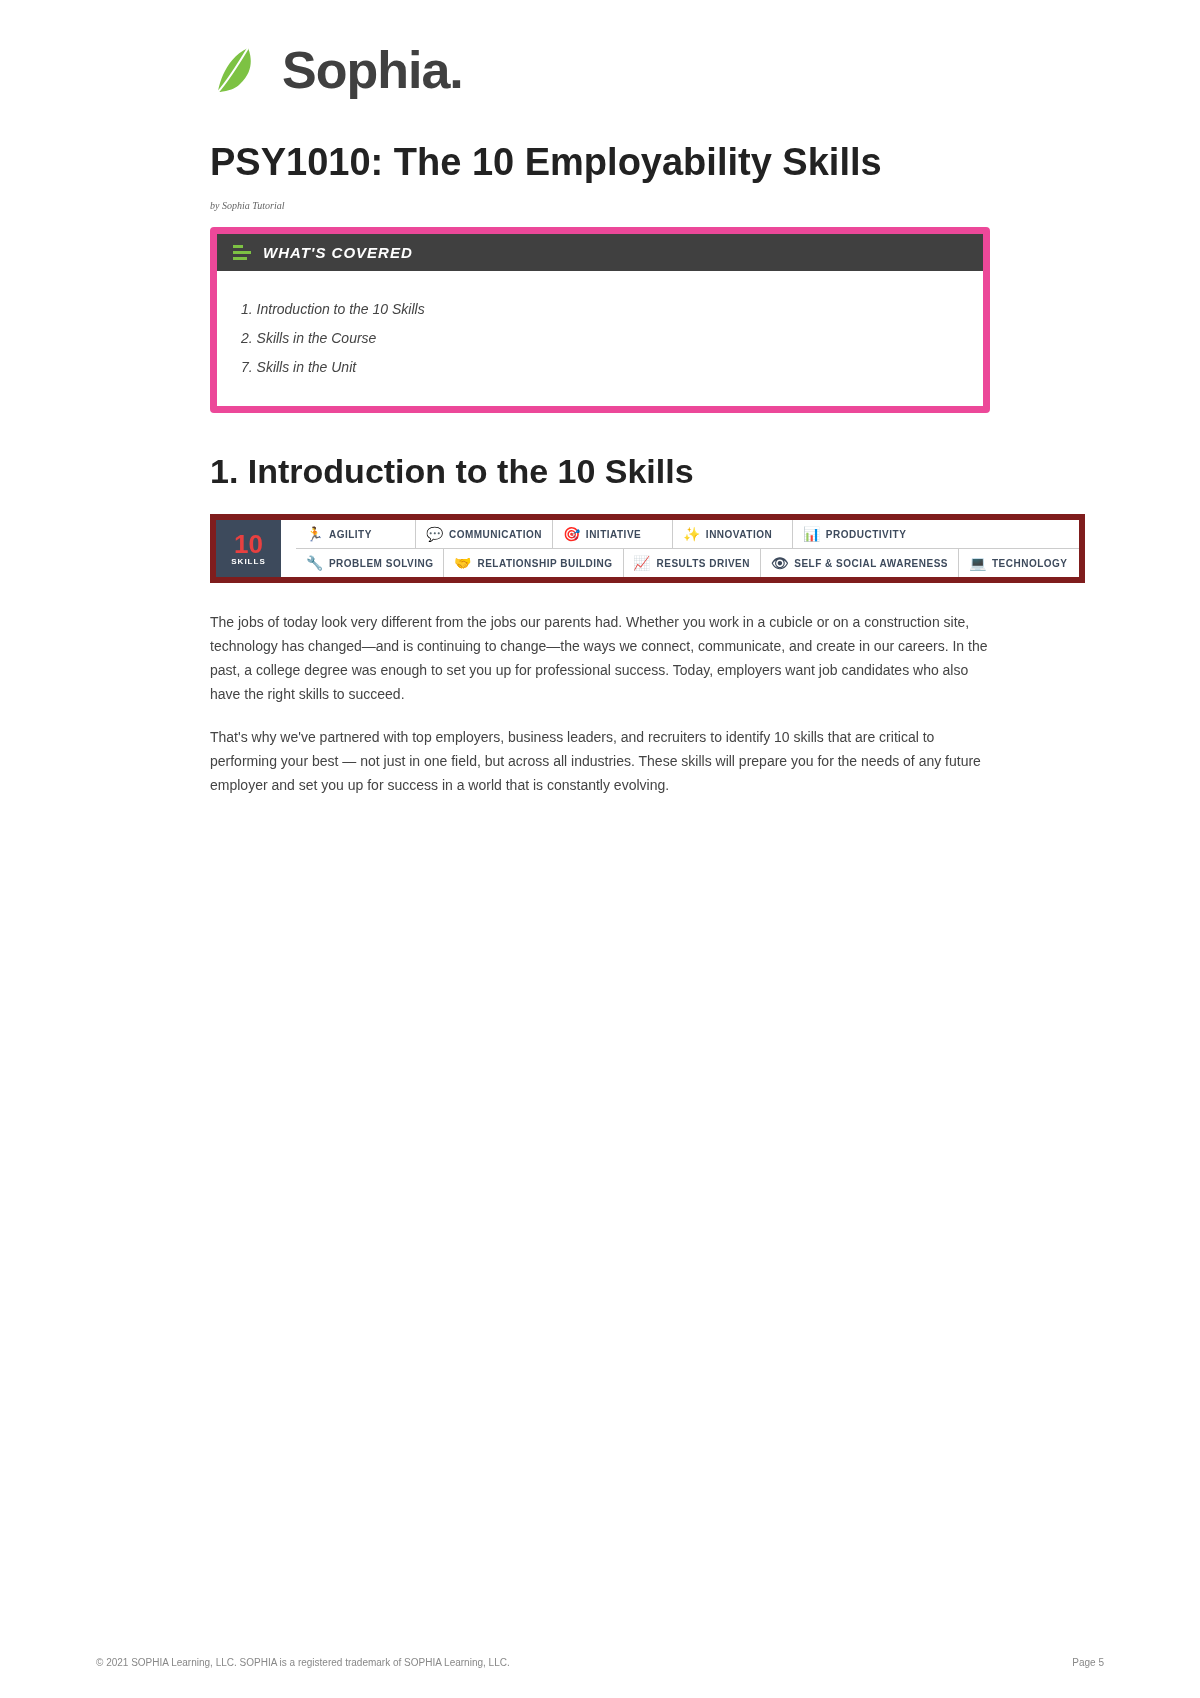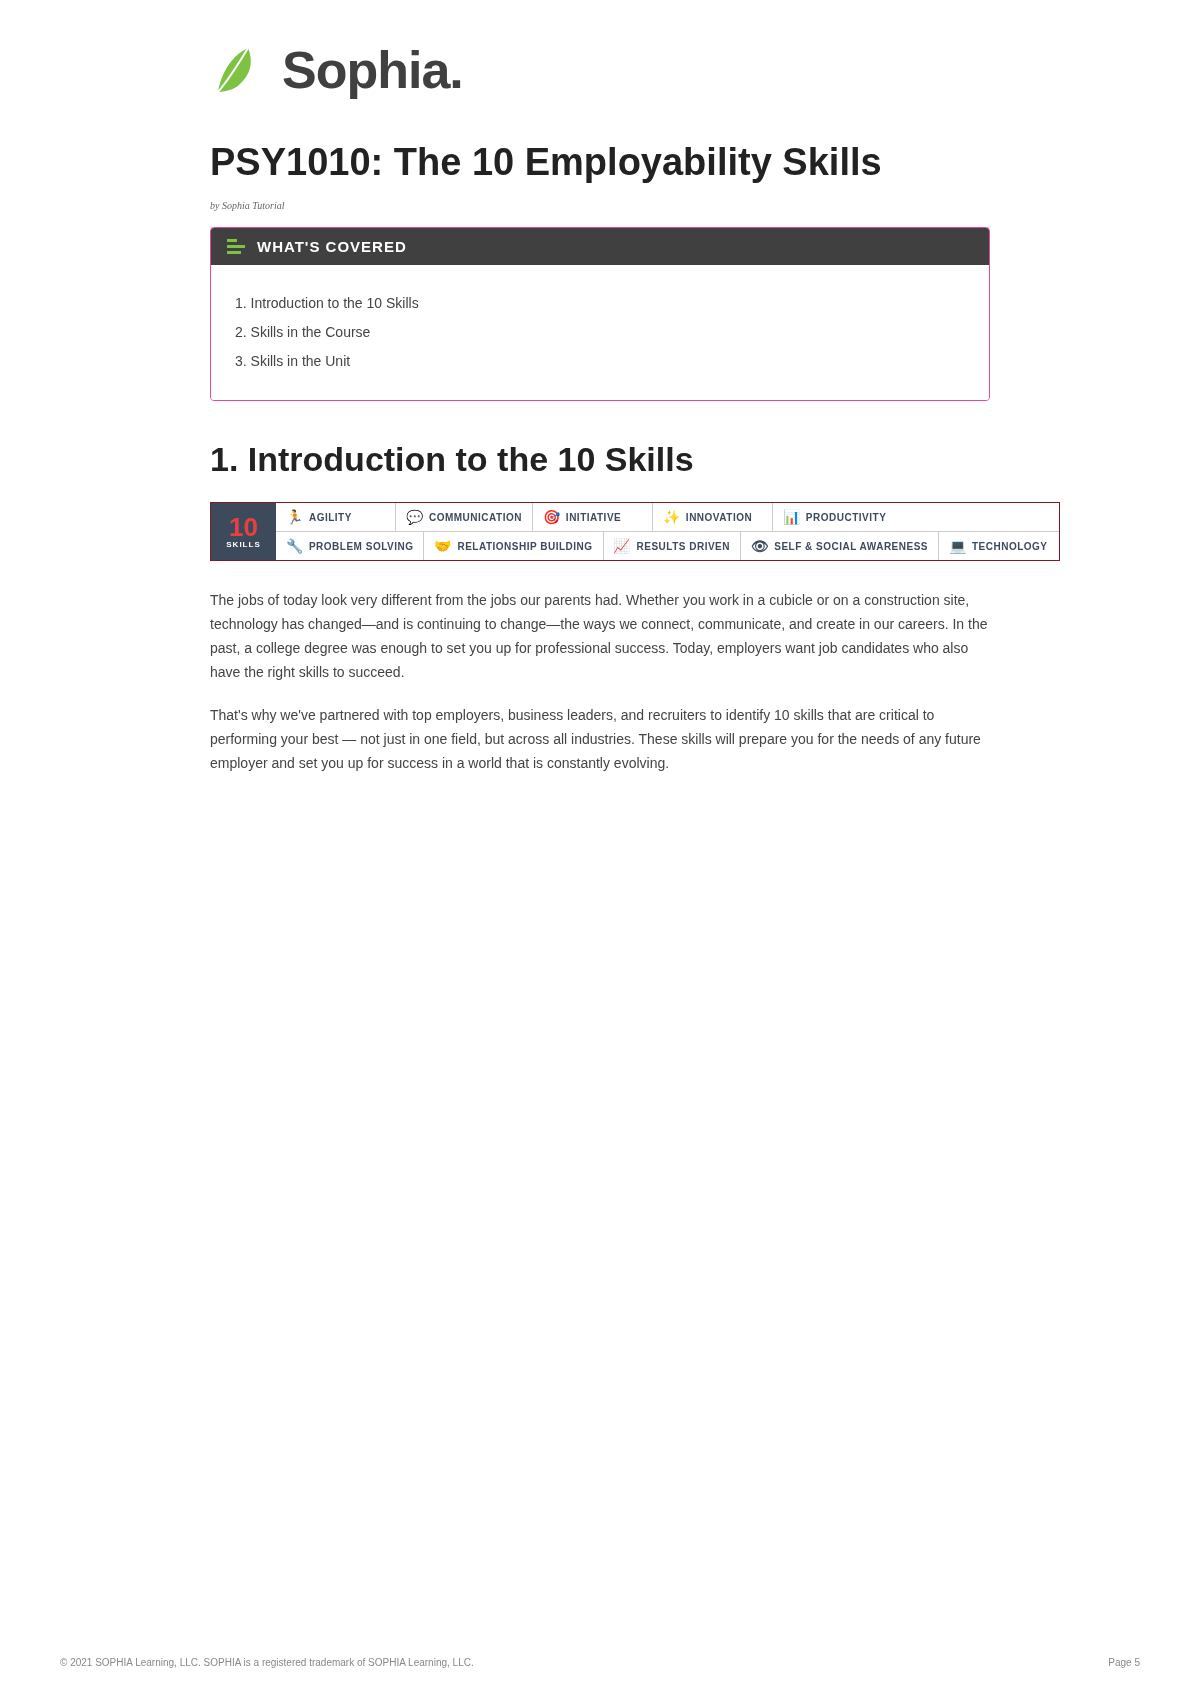--- a/index.html
+++ b/index.html
@@ -57,24 +57,25 @@
     .by-line {
       font-style: italic;
       font-size: 10px;
       color: #666666;
       margin-bottom: 16px;
       font-family: Georgia, serif;
     }
 
     
     .whats-covered-box {
-      border: 1px solid #ec4899;
+      border: 7px solid #ec4899;
       border-radius: 4px;
       overflow: hidden;
       margin-bottom: 40px;
+      font-style: italic;
     }
 
     .whats-covered-header {
       background: #404040;
       color: #ffffff;
       display: flex;
       align-items: center;
       padding: 10px 16px;
       gap: 12px;
     }
@@ -141,23 +142,24 @@
       font-weight: 900;
       color: #222222;
       margin: 36px 0 24px 0;
       line-height: 1.1;
     }
 
     
     .skills-grid-container {
       display: flex;
       margin-bottom: 28px;
-      border: 1px solid #7f1d1d;
+      border: 6px solid #7f1d1d;
       overflow: hidden;
       width: fit-content;
+      gap: 15px;
     }
 
     .skills-logo-cell {
       background: #3d4a5c;
       color: #ffffff;
       display: flex;
       flex-direction: column;
       align-items: center;
       justify-content: center;
       padding: 8px 10px;
@@ -233,21 +235,21 @@
 
     
     .page-footer {
       position: fixed;
       bottom: 30px;
       left: 0;
       right: 16px;
       width: 1200px;
       display: flex;
       justify-content: space-between;
-      padding: 0 60px;
+      padding: 0 96px;
       font-family: Arial, Helvetica, sans-serif;
       font-size: 10px;
       color: #888888;
     }
 
     .footer-copyright {
     }
 
     .footer-page {
     }
@@ -276,21 +278,21 @@
         <div class="list-icon-bar"></div>
         <div class="list-icon-bar"></div>
         <div class="list-icon-bar"></div>
       </div>
       <span class="whats-covered-title">WHAT'S COVERED</span>
     </div>
     <div class="whats-covered-body">
       <ul class="whats-covered-list">
         <li>1.  Introduction to the 10 Skills</li>
         <li>2.  Skills in the Course</li>
-        <li>3.  Skills in the Unit</li>
+        <li>7.  Skills in the Unit</li>
       </ul>
     </div>
   </div>
 
   <h2 class="section-heading">1. Introduction to the 10 Skills</h2>
 
   <div class="skills-grid-container">
     <div class="skills-logo-cell">
       <span class="skills-logo-number">10</span>
       <span class="skills-logo-text">SKILLS</span>

